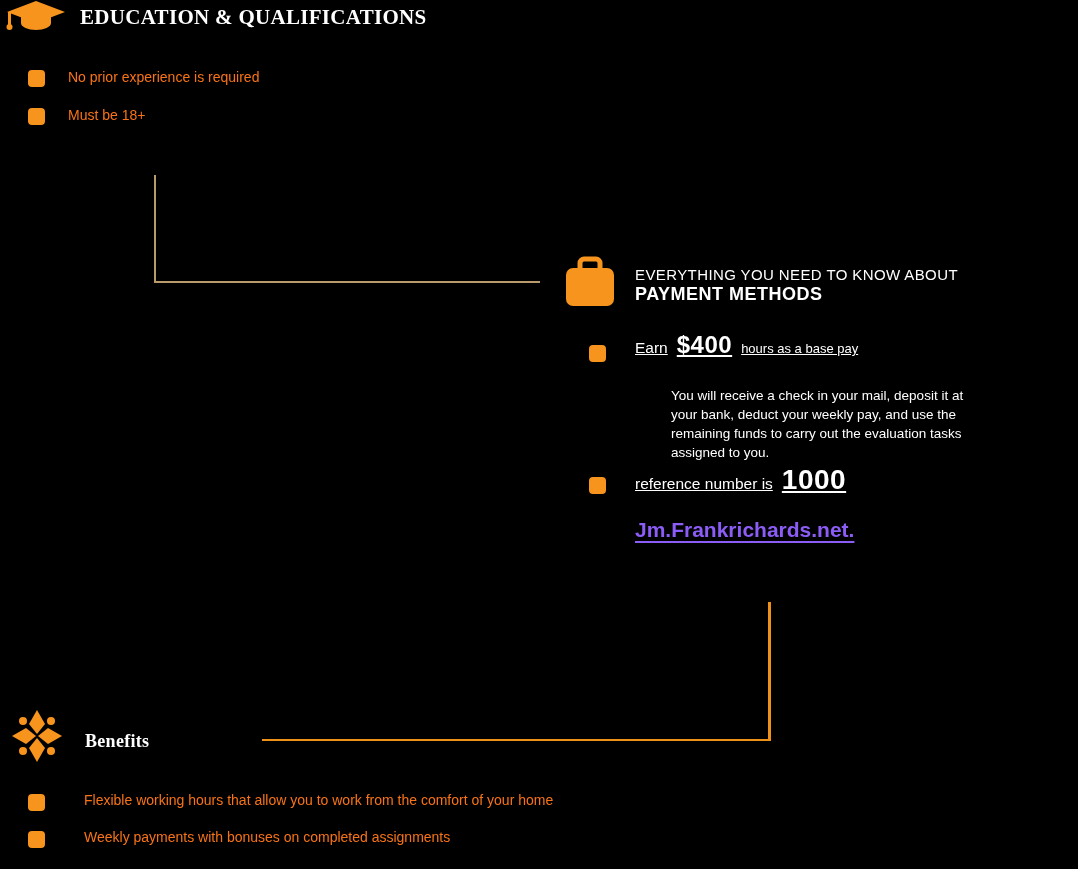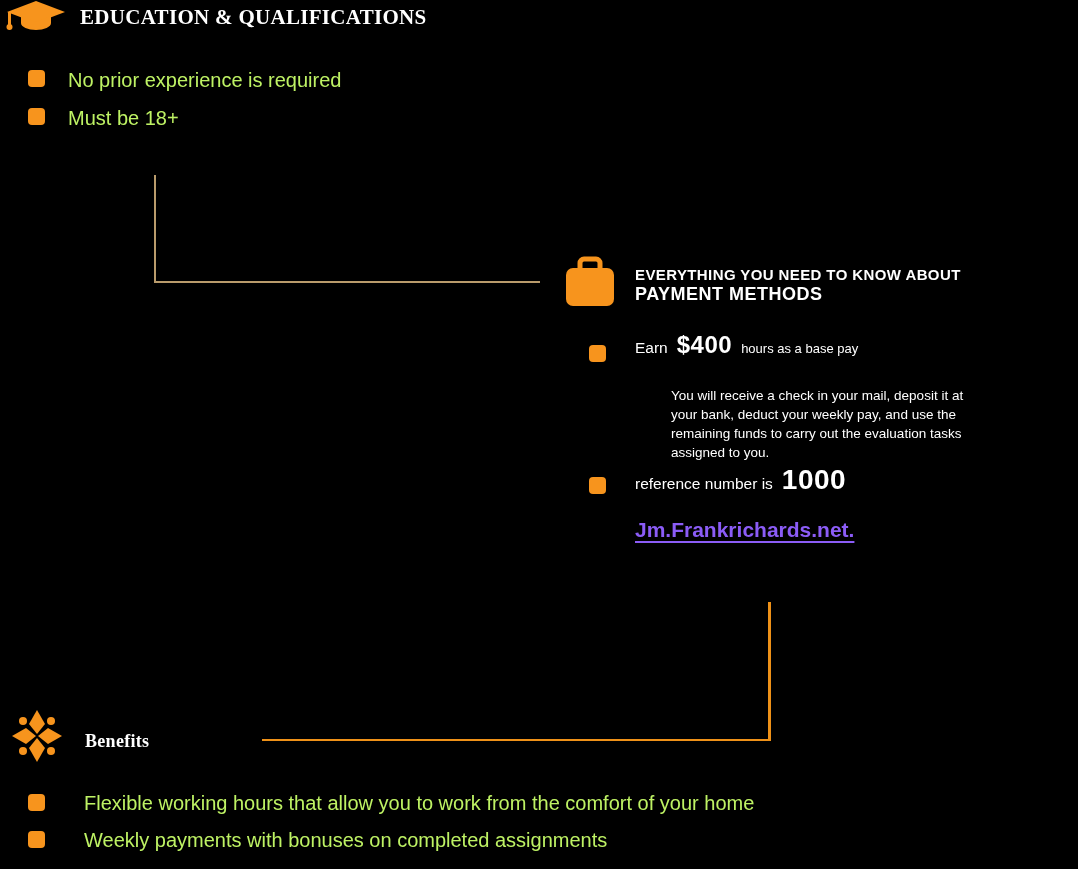--- a/index.html
+++ b/index.html
@@ -22,59 +22,60 @@
   }
   .bullet-square {
     position: absolute;
     width: 17px;
     height: 17px;
     background: #F7941D;
     border-radius: 4px;
   }
   .bullet-text {
     position: absolute;
-    font-size: 20px;
-    color: #bef264;
+    font-size: 14px;
+    color: #f97316;
     white-space: nowrap;
   }
   .connector {
     position: absolute;
   }
   #connector-1 {
     left: 154px; top: 175px; width: 386px; height: 108px;
     border-left: 2px solid #B99B6B;
     border-bottom: 2px solid #B99B6B;
   }
   #connector-2 {
     left: 262px; top: 602px; width: 509px; height: 139px;
     border-right: 3px solid #EE9118;
     border-bottom: 2px solid #EE9118;
   }
   .pay-subtitle {
     position: absolute;
     left: 635px; top: 266px;
     font-size: 15px;
-    font-weight: 700;
+    font-weight: 400;
     letter-spacing: 0.4px;
     white-space: nowrap;
   }
   .pay-title {
     position: absolute;
     left: 635px; top: 284px;
     font-size: 18px;
     font-weight: 800;
     letter-spacing: 0.5px;
     white-space: nowrap;
   }
   .baseline-row {
     position: absolute;
     display: flex;
     align-items: baseline;
     gap: 9px;
     white-space: nowrap;
+    text-decoration: underline;
   }
   .small-label { font-size: 15.5px; }
   .tiny-label { font-size: 13px; }
   .big-amount {
     font-size: 24px;
     font-weight: 800;
     letter-spacing: 0.5px;
   }
   .pay-paragraph {
     position: absolute;

